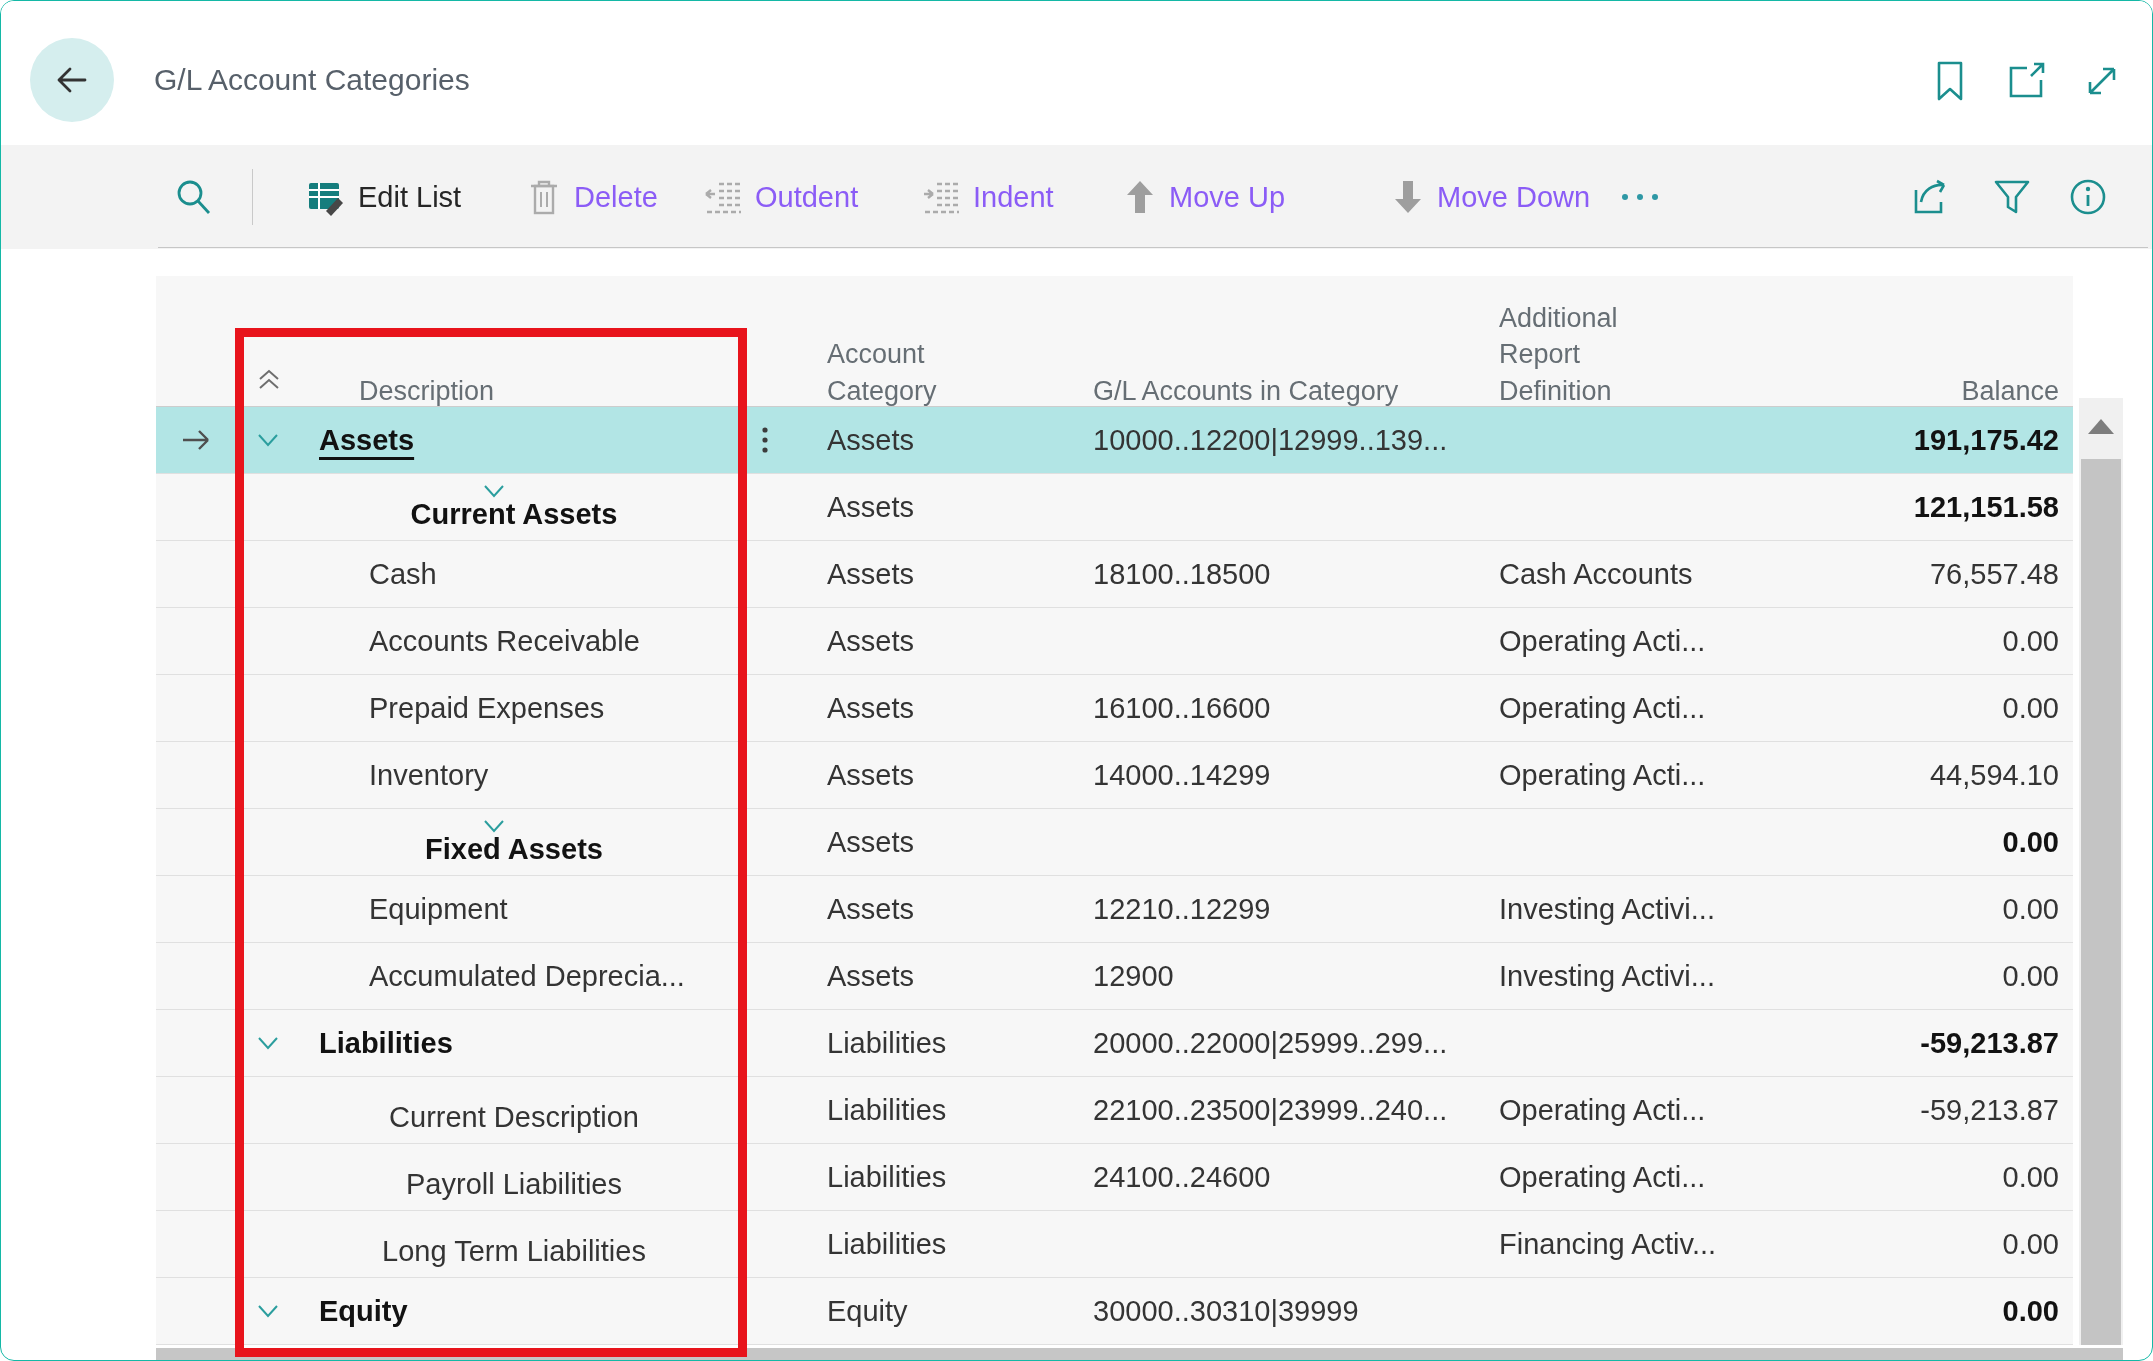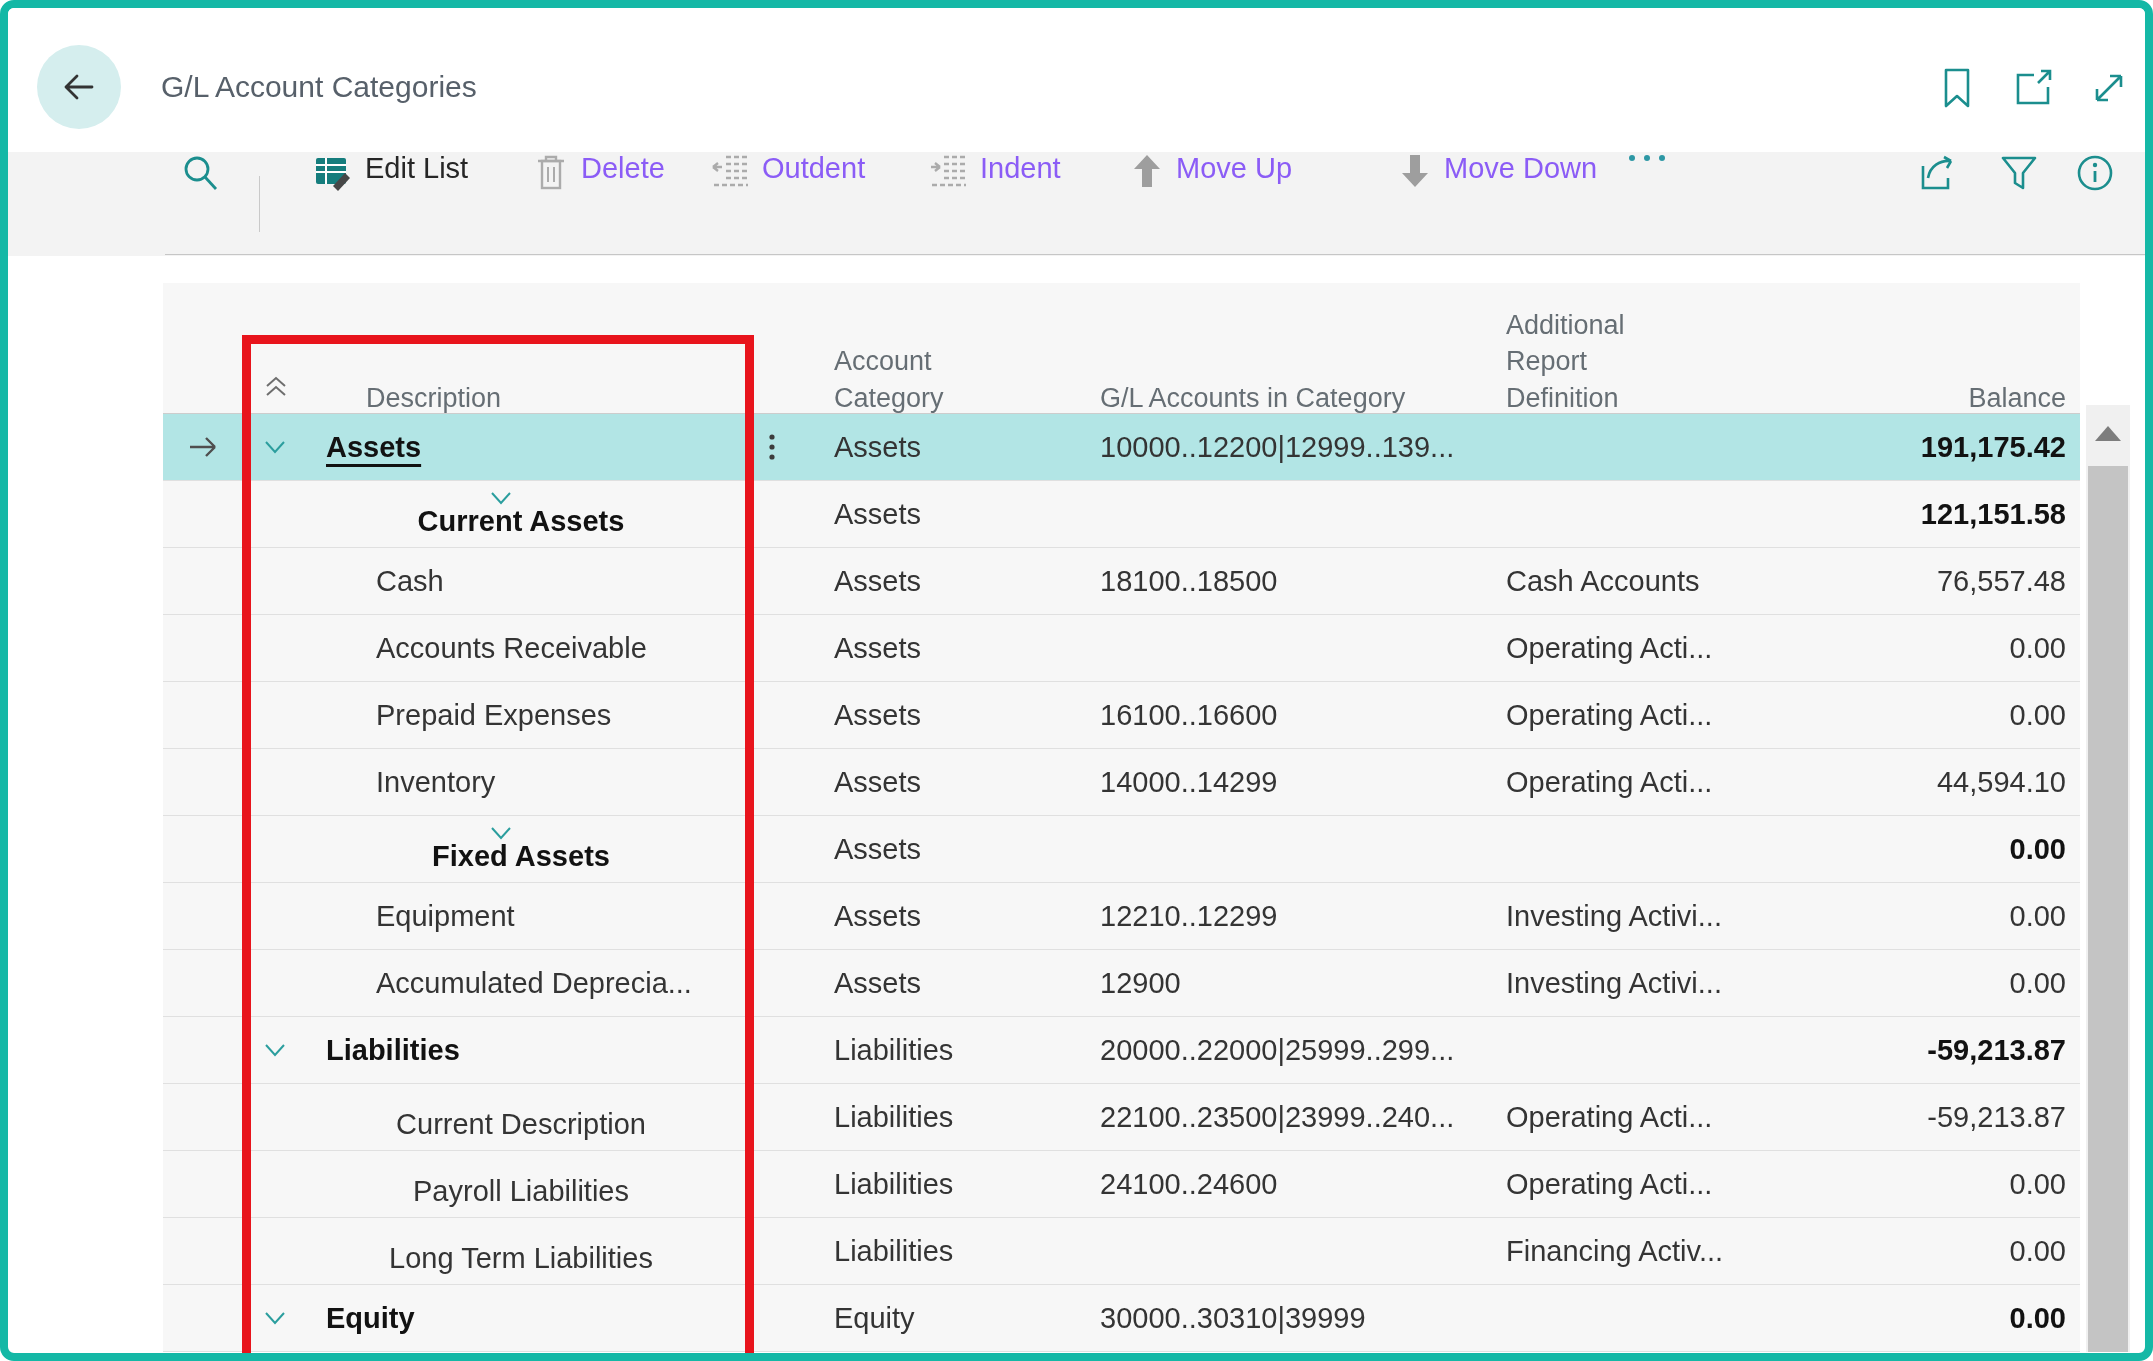--- a/index.html
+++ b/index.html
@@ -1,28 +1,28 @@
 <!DOCTYPE html>
 <html><head>
 <meta charset="utf-8">
 <style>
   html,body{margin:0;padding:0;background:#fff;}
   *{box-sizing:border-box;}
   body{font-family:"Liberation Sans", sans-serif;}
-  .window{position:relative;width:2153px;height:1361px;background:#fff;border:8px solid #14b8a6;border-radius:14px;overflow:hidden;}
+  .window{position:relative;width:2153px;height:1361px;background:#fff;border:1px solid #14b8a6;border-radius:14px;overflow:hidden;}
 
   
   .titlebar{position:absolute;left:0;top:0;width:100%;height:144px;background:#fff;}
   .back-btn{position:absolute;left:29px;top:37px;width:84px;height:84px;border-radius:50%;background:#d5eeee;display:flex;align-items:center;justify-content:center;cursor:pointer;}
   .page-title{position:absolute;left:153px;top:62px;font-size:30px;color:#57606a;}
   .tb-icon{position:absolute;top:58px;width:44px;height:44px;display:flex;align-items:center;justify-content:center;}
 
   
   .toolbar{position:absolute;left:0;top:144px;width:100%;height:104px;background:#f3f3f3;}
-  .toolbar .abs{position:absolute;top:0;height:104px;display:flex;}
+  .toolbar .abs{position:absolute;top:0;height:104px;display:flex;align-items:center;}
   .tool-label{font-size:29px;color:#262626;}
   .disabled .tool-label{color:#8b5cf6;}
   .tool-divider{position:absolute;left:251px;top:24px;width:1px;height:56px;background:#c9c9c9;}
   .toolbar-underline{position:absolute;left:157px;top:246px;width:1990px;height:1px;background:#c6c6c6;}
 
   
   .grid{position:absolute;left:155px;top:275px;width:1917px;background:#f7f7f7;}
   .grid-header,.grid-row{display:grid;grid-template-columns:79px 512px 80px 266px 406px 360px 200px;padding-right:14px;}
   .grid-header{height:131px;align-items:end;border-bottom:1px solid #cdcdcd;}
   .grid-header .hcell{font-size:27px;color:#666e74;padding-bottom:14px;line-height:1.35;}

